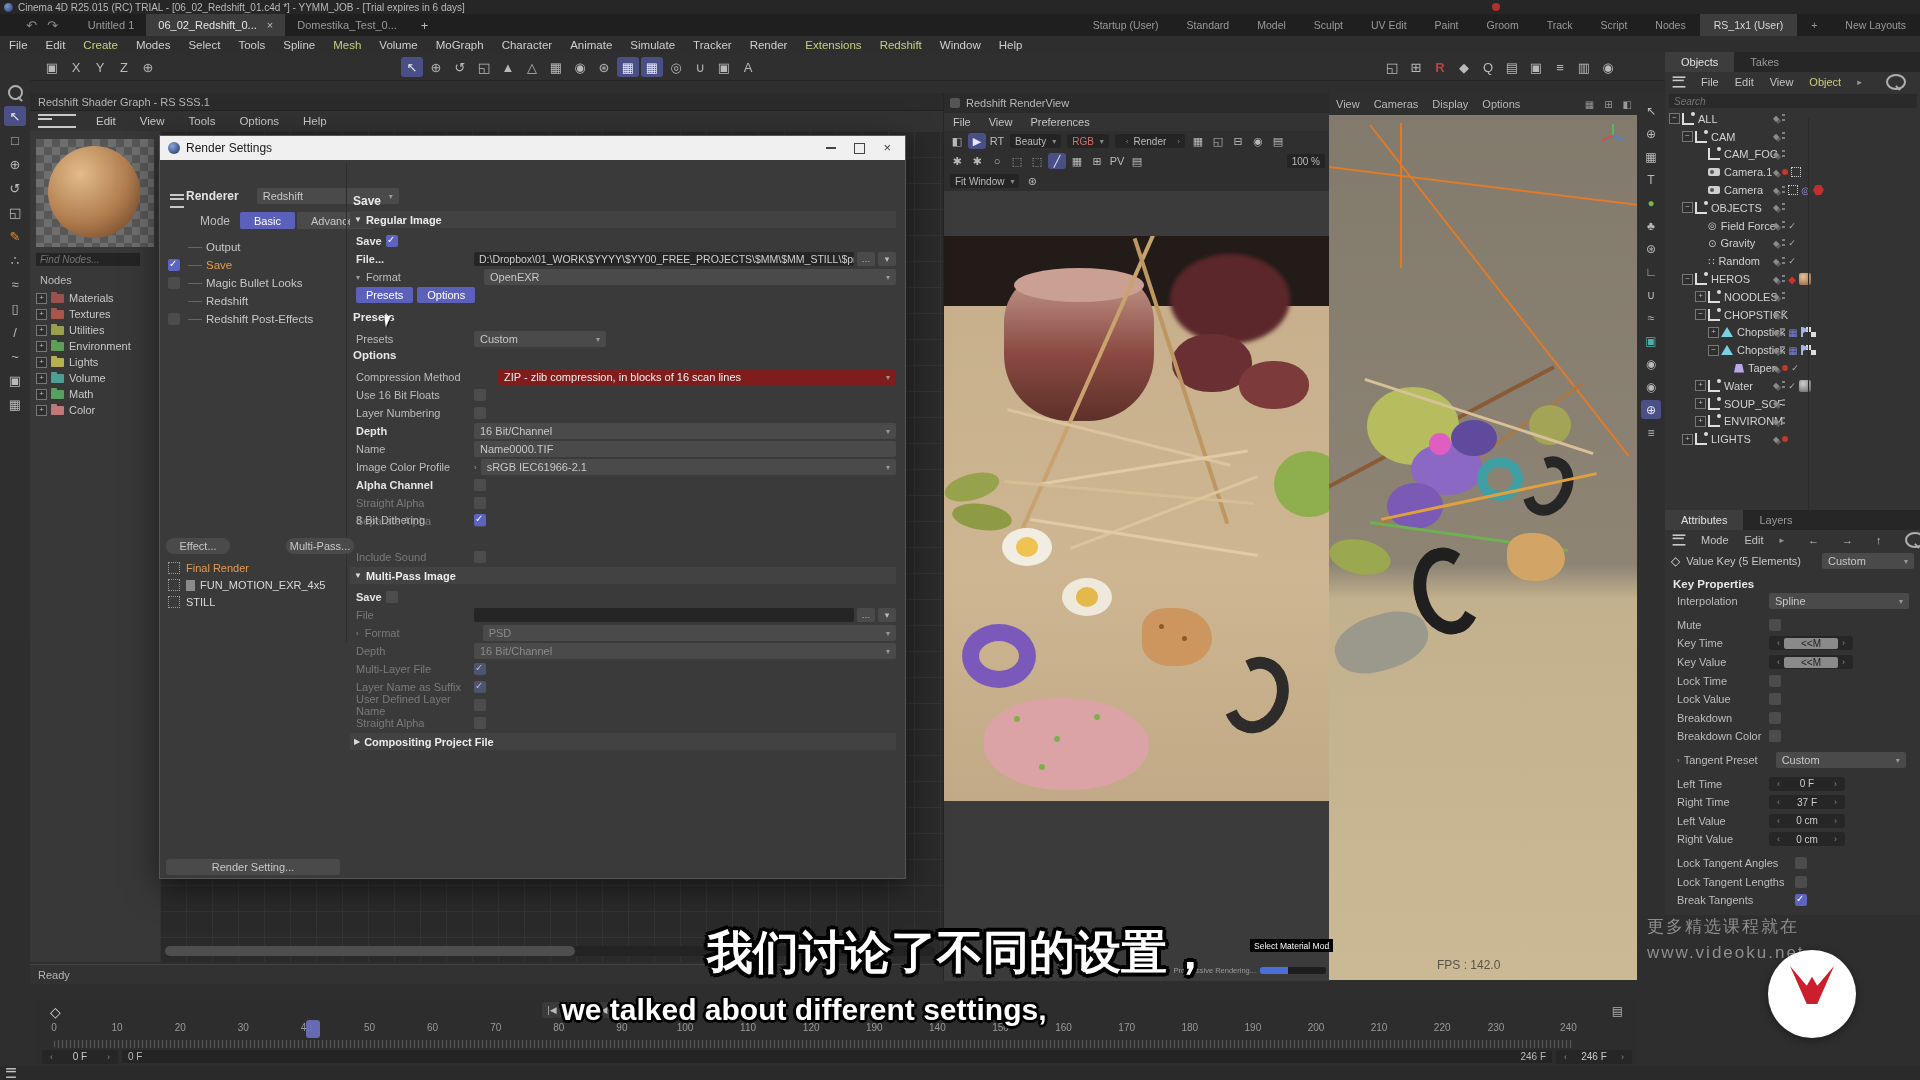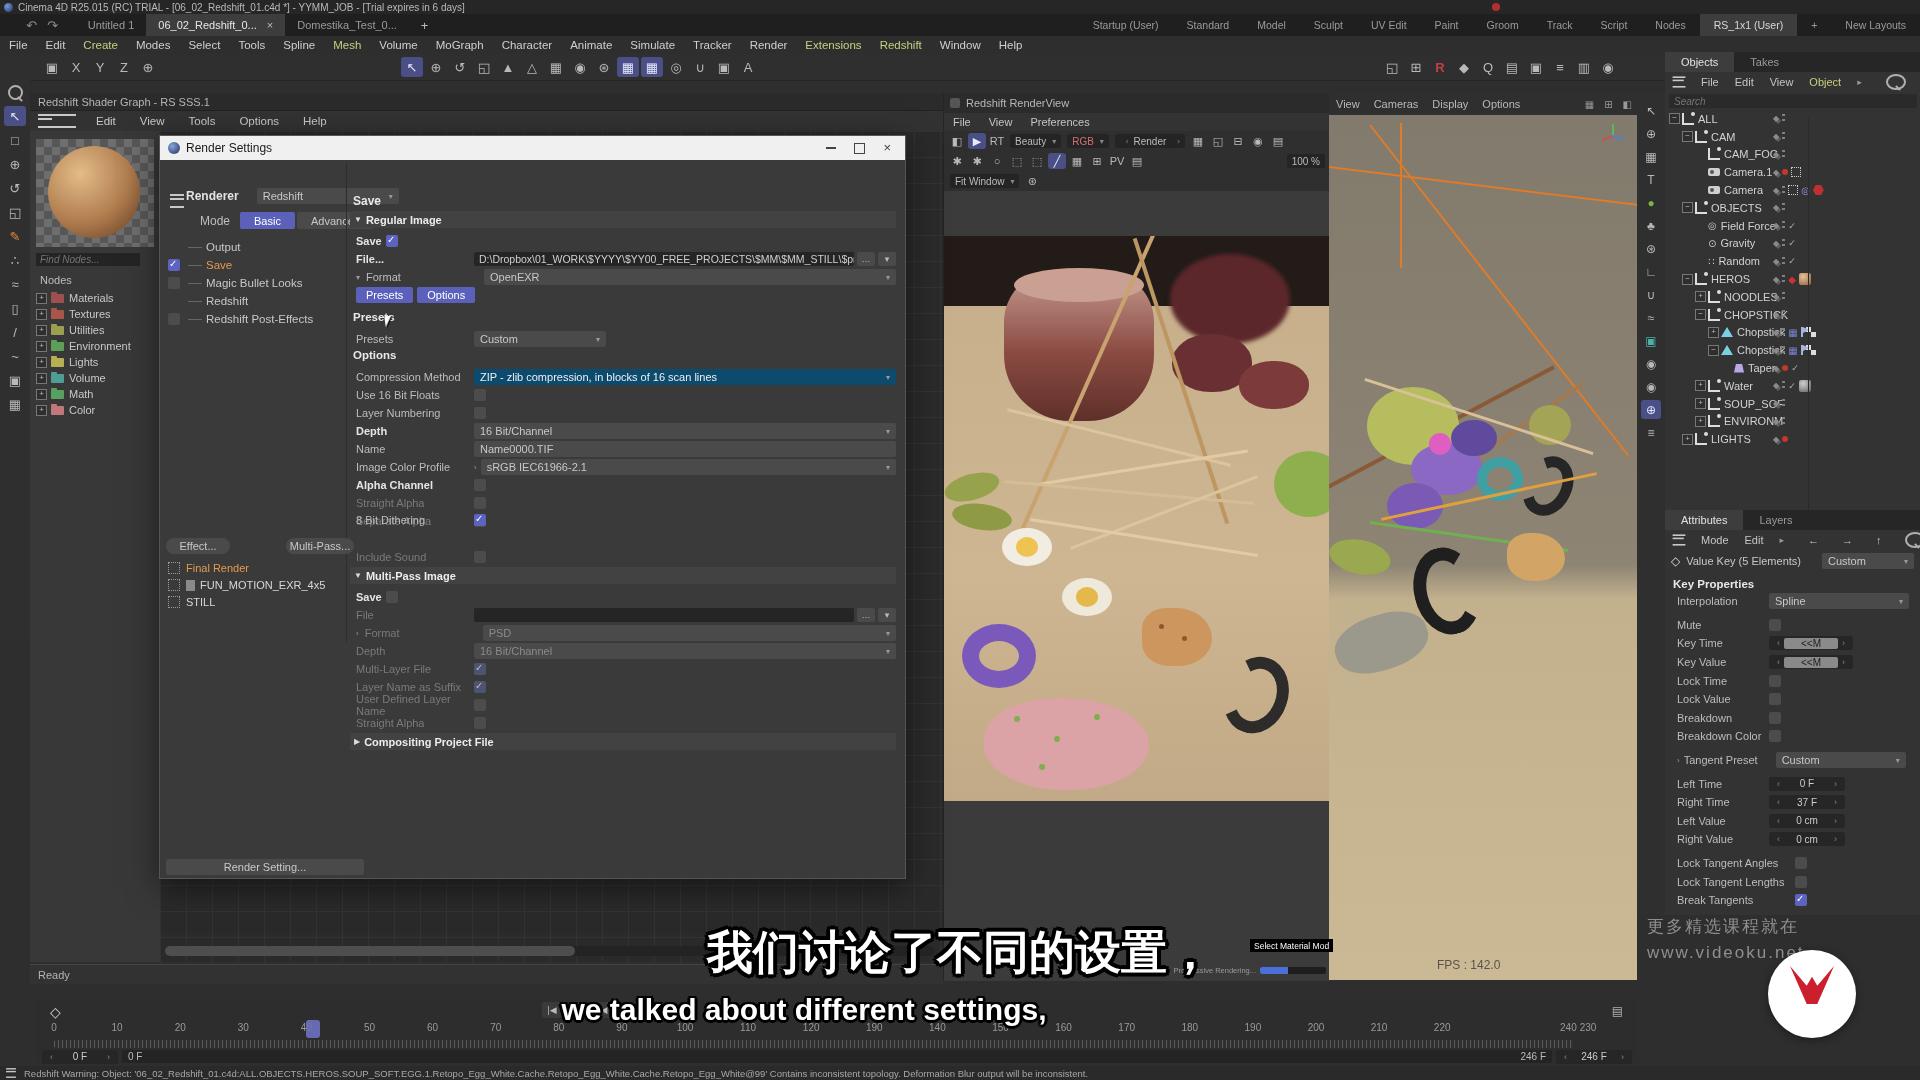--- a/index.html
+++ b/index.html
@@ -965,21 +965,21 @@
         <span class="tick" style="left: 838.3px;">190</span>
         <span class="tick" style="left: 901.4px;">140</span>
         <span class="tick" style="left: 964.5px;">150</span>
         <span class="tick" style="left: 1027.6px;">160</span>
         <span class="tick" style="left: 1090.7px;">170</span>
         <span class="tick" style="left: 1153.8px;">180</span>
         <span class="tick" style="left: 1216.9px;">190</span>
         <span class="tick" style="left: 1280px;">200</span>
         <span class="tick" style="left: 1343.1px;">210</span>
         <span class="tick" style="left: 1406.2px;">220</span>
-        <span class="tick" style="left: 1552px;">230</span>
+        <span class="tick" style="left: 1460px;">230</span>
         <span class="tick" style="left: 1532.4px;">240</span>
         <div id="tl-playhead" style="left: 269.71px;"></div>
       </div>
     <div id="tl-strip"></div>
     <div id="tl-bottom">
       <span class="step">
         <span class="ar">‹</span>
           <span class="val">0 F</span>
           <span class="ar">›</span>
         </span>
@@ -990,21 +990,20 @@
       <span class="step">
         <span class="ar">‹</span>
           <span class="val">246 F</span>
           <span class="ar">›</span>
         </span>
     </div>
   </div>
 
   <div class="abs" id="statusbar">
     <span class="burger" style="transform:scale(.7);"></span>
-    <span>Redshift Warning: Object: '06_02_Redshift_01.c4d:ALL.OBJECTS.HEROS.SOUP_SOFT.EGG.1.Retopo_Egg_White.Cache.Retopo_Egg_White.Cache.Retopo_Egg_White@99' Contains inconsistent topology. Deformation Blur output will be inconsistent.</span>
   </div>
 
   <div class="abs" id="rsd">
     <div id="rsd-title">
       <span class="c4dlogo"></span>
       <span>Render Settings</span>
       <span id="rsd-ctl">
         <span class="wmin"></span>
         <span class="wmax"></span>
         <span class="wclose">×</span>
@@ -1085,21 +1084,21 @@
         <div class="rrow" style="top: 195px;">
           <span class="lab">Presets</span>
           <span class="dd" style="flex: 0 0 auto; width: 120px;">
             <span>Custom</span>
             <span class="cv">▾</span>
           </span>
         </div>
         <div class="headlab" style="top: 213px;">Options</div>
         <div class="rrow" style="top: 233px;">
           <span class="lab">Compression Method</span>
-          <span class="dd" style="flex: 1 1 0%; background: #0c4a6e; color: rgb(239, 239, 239);">
+          <span class="dd" style="flex: 1 1 0%; background: #7f1d1d; color: rgb(239, 239, 239); margin-left: 24px;">
             <span>ZIP - zlib compression, in blocks of 16 scan lines</span>
             <span class="cv">▾</span>
           </span>
         </div>
         <div class="rrow" style="top: 251px;">
           <span class="lab">Use 16 Bit Floats</span>
           <span class="cb"></span>
         </div>
         <div class="rrow" style="top: 269px;">
           <span class="lab">Layer Numbering</span>
@@ -1206,21 +1205,21 @@
         <div class="rlist-row" style="top: 441px;">
           <span class="tgt"></span>
           <span style="width: 9px; height: 11px; background: rgb(138, 138, 138); margin-right: 5px;"></span>
           <span style="color: rgb(216, 216, 216);">FUN_MOTION_EXR_4x5</span>
         </div>
         <div class="rlist-row" style="top: 458px;">
           <span class="tgt"></span>
           <span style="color: rgb(216, 216, 216);">STILL</span>
         </div>
       </div>
-    <div class="pillbtn" style="left:6px;top:723px;width:198px;border-radius:3px;">Render Setting...</div>
+    <div class="pillbtn" style="left:6px;top:723px;width:174px;border-radius:3px;">Render Setting...</div>
     <div class="cursor-arrow" style="left:225px;top:180px;"></div>
   </div>
 
   <div class="abs" id="sub-zh">我们讨论了不同的设置，</div>
   <div class="abs" id="sub-en">we talked about different settings,</div>
   <div class="abs" id="tooltip">Select Material Mod</div>
 
 </div>
 
 </body></html>

